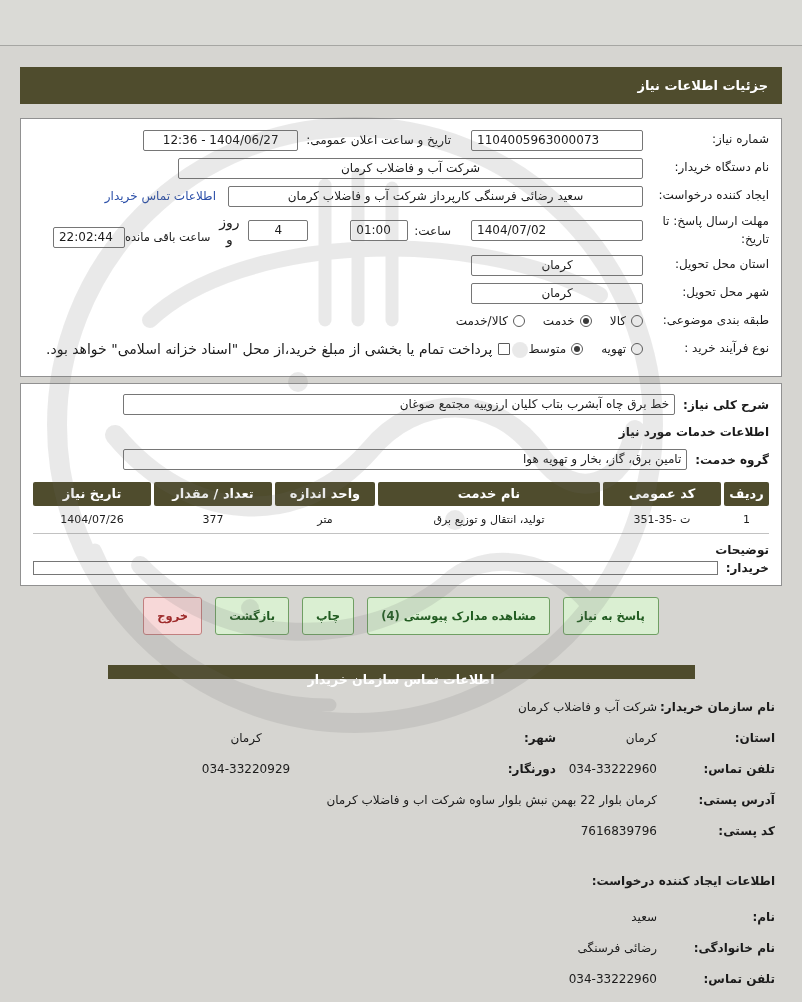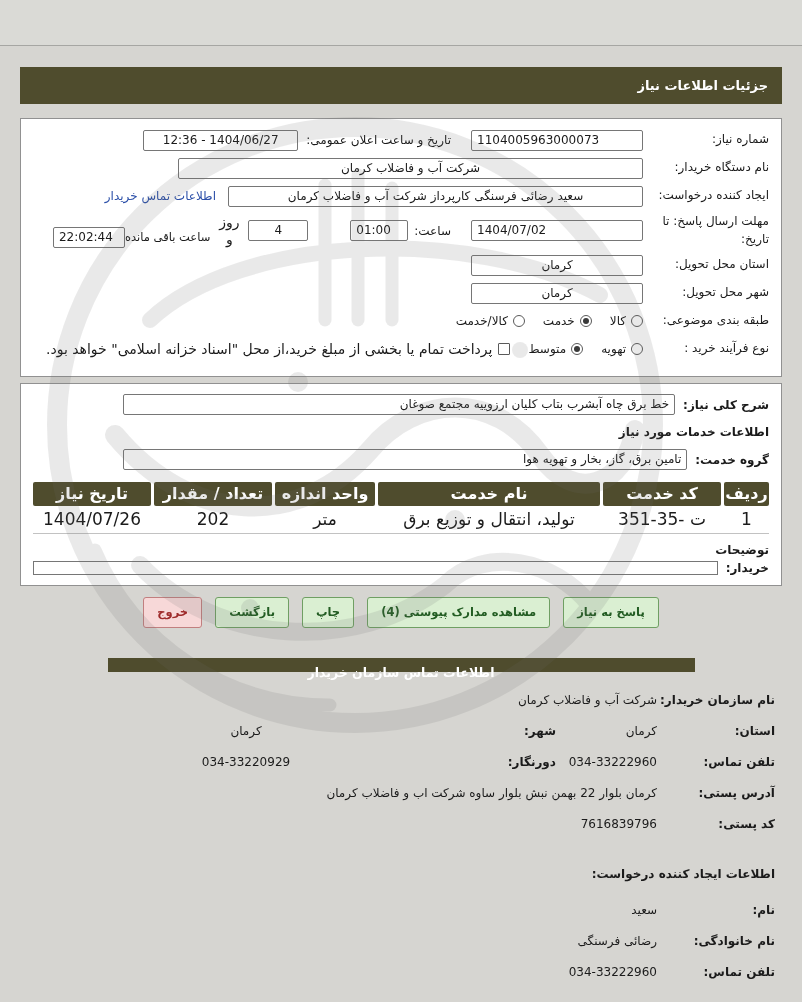--- a/index.html
+++ b/index.html
@@ -32,29 +32,29 @@
   .link{color:#2b4fa8;margin-right:12px;cursor:pointer;white-space:nowrap;margin-left:20px;}
   .radio-group{display:flex;align-items:center;}
   .radio-item{display:flex;align-items:center;margin-left:18px;}
   .radio{width:12px;height:12px;border:1px solid #5a5a5a;border-radius:50%;background:#fff;display:inline-block;margin-left:5px;position:relative;flex:none;}
   .radio.checked::after{content:"";position:absolute;inset:2px;background:#3a3a3a;border-radius:50%;}
   .checkbox{width:12px;height:12px;border:1px solid #5a5a5a;background:#fff;margin-left:6px;flex:none;border-radius:1px;}
   .chk-item{display:flex;align-items:center;font-size:14px;}
   .sec-head{font-weight:bold;margin:10px 0 10px;}
   .tbl{margin-top:12px;}
   .tbl-grid{display:grid;grid-template-columns:45px 118px 222px 100px 118px 1fr;gap:3px;}
-  .th{background:#4f4c2d;color:#fff;font-weight:bold;font-size:16px;text-align:center;height:24px;line-height:24px;border-radius:2px;}
+  .th{background:#4f4c2d;color:#fff;font-weight:bold;font-size:13px;text-align:center;height:24px;line-height:24px;border-radius:2px;}
   .tbl-body{border-bottom:1px solid #c2c2c2;margin-top:2px;padding-bottom:2px;}
-  .td{text-align:center;height:23px;line-height:23px;font-size:17px;overflow:hidden;white-space:nowrap;}
+  .td{text-align:center;height:23px;line-height:23px;font-size:11px;overflow:hidden;white-space:nowrap;}
   .notes-head{font-weight:bold;margin-top:9px;}
   .notes{margin-top:4px;margin-bottom:0;}
   .notes .bold{margin-left:8px;}
   .inp-thin{flex:1;height:14px;background:#fff;border:1px solid #767676;}
   .actions{display:flex;justify-content:center;gap:13px;margin-top:11px;position:relative;z-index:1;}
-  .btn{height:31px;padding:0 13px;border-radius:3px;font-size:11.5px;font-weight:bold;
+  .btn{height:38px;padding:0 13px;border-radius:3px;font-size:11.5px;font-weight:bold;
        border:1px solid #6f9f63;background:#daefd2;color:#225c22;line-height:21px;cursor:pointer;white-space:nowrap;}
   .btn.red{border-color:#c17f7f;background:#f7d8d8;color:#9e2b2b;}
   .section-bar{width:587px;margin:30px auto 0;height:14px;background:#4f4c2d;color:#fff;text-align:center;
                line-height:30px;font-weight:bold;font-size:12.5px;position:relative;z-index:2;}
   .info{margin:21px 27px 0;position:relative;z-index:1;}
   .irow{display:grid;grid-template-columns:112px 95px 85px 1fr;column-gap:6px;margin-bottom:17px;align-items:baseline;}
   .ilabel{font-weight:bold;white-space:nowrap;}
   .ival{white-space:nowrap;}
   .ival.span{grid-column:2/5;}
   .ival.c4{text-align:center;}
@@ -161,32 +161,32 @@
   <div class="sec-head">اطلاعات خدمات مورد نیاز</div>
 
   <div class="frow2">
     <span class="bold" style="margin-left:8px;">گروه خدمت:</span>
     <div class="inp rstart flex1 gap90">تامین برق، گاز، بخار و تهویه هوا</div>
   </div>
 
   <div class="tbl">
     <div class="tbl-grid">
       <div class="th">ردیف</div>
-      <div class="th">کد خدمت</div>
+      <div class="th">کد عمومی</div>
       <div class="th">نام خدمت</div>
       <div class="th">واحد اندازه گیری</div>
       <div class="th">تعداد / مقدار</div>
       <div class="th">تاریخ نیاز</div>
     </div>
     <div class="tbl-grid tbl-body">
       <div class="td">1</div>
       <div class="td" dir="ltr">ت -35-351</div>
       <div class="td">تولید، انتقال و توزیع برق</div>
       <div class="td">متر</div>
-      <div class="td">202</div>
+      <div class="td">377</div>
       <div class="td">1404/07/26</div>
     </div>
   </div>
 
   <div class="notes-head">توضیحات</div>
   <div class="frow2 notes">
     <span class="bold">خریدار:</span>
     <div class="inp-thin"></div>
   </div>
 

